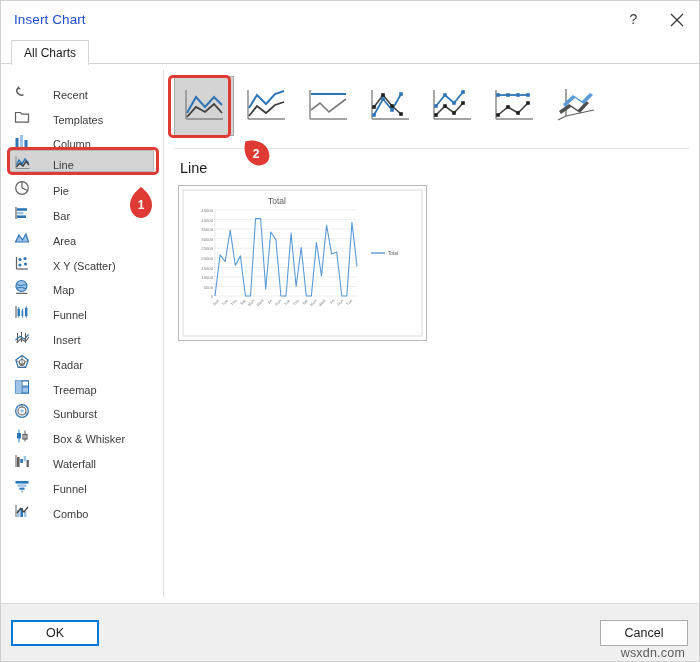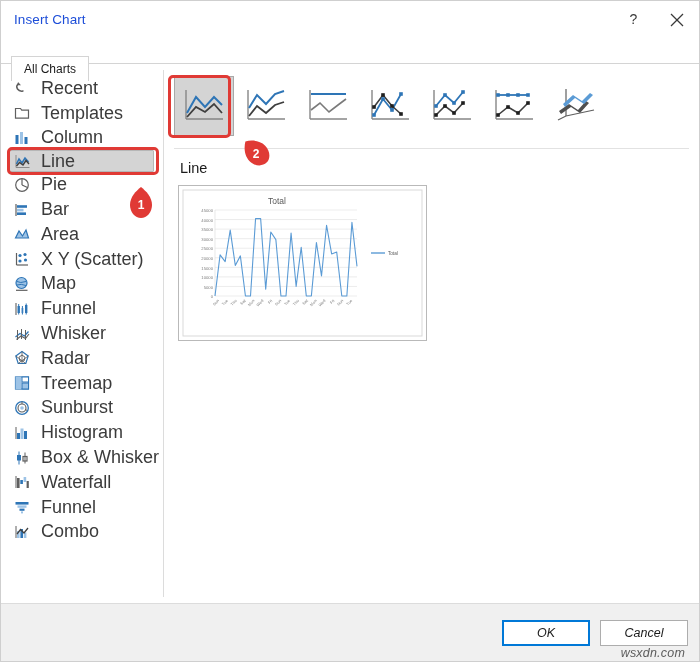--- a/index.html
+++ b/index.html
@@ -71,21 +71,21 @@
   .tabstrip:after {
     content: "";
     position: absolute;
     left: 0; right: 0; bottom: 0;
     height: 1px;
     background: #d4d4d4;
   }
   .tab {
     position: absolute;
     left: 10px;
-    top: 18px;
+    top: 2px;
     height: 25px;
     padding: 0 12px;
     display: flex;
     align-items: center;
     font-size: 12px;
     color: #1b1b1b;
     border: 1px solid #d4d4d4;
     border-bottom: none;
     background: #ffffff;
     z-index: 2;
@@ -112,26 +112,27 @@
   .sidebar:after {
     content: "";
     position: absolute;
     top: 6px; bottom: 6px; right: 0;
     width: 1px;
     background: #dcdcdc;
   }
   .side-item {
     height: 24.8px;
     display: flex;
-    align-items: center;
+    align-items: flex-end;
     padding-left: 12px;
     box-sizing: border-box;
     position: relative;
-    font-size: 18px;
+    font-size: 11px;
     color: #3b3b3b;
+    gap: 12px;
   }
   .side-item.selected {
     background: #d4d4d4;
     border: 1px solid #b6b6b6;
     margin: 0 10px 0 8px;
     padding-left: 3px;
     border-radius: 1px;
     height: 22px;
   }
   .side-ico {
@@ -201,25 +202,24 @@
   .preview-box svg { display:block; }
 
   
   .footer {
     flex: 0 0 58px;
     height: 58px;
     background: #f0f0f0;
     border-top: 1px solid #dcdcdc;
     display: flex;
     align-items: center;
-    justify-content: flex-end;
+    justify-content: space-between;
     padding-right: 11px;
     box-sizing: border-box;
     position: relative;
-    font-style: italic;
   }
   .btn {
     width: 88px;
     height: 26px;
     font-size: 12.5px;
     font-family: "Liberation Sans", sans-serif;
     background: #ffffff;
     border: 1px solid #adadad;
     color: #1b1b1b;
     display: flex;
@@ -419,21 +419,21 @@
       <div class="side-item">
         <span class="side-ico">
           <svg width="16" height="16" viewBox="0 0 16 16">
             <path d="M1.5 11 L6 7.5 L10.5 10 L14.5 5.5" fill="none" stroke="#2e75b6" stroke-width="1.3"></path>
             <path d="M2.5 13.5 L7 10 L11.5 12.5 L15 8" fill="none" stroke="#5f5f5f" stroke-width="1.1"></path>
             <line x1="3.5" y1="4" x2="3.5" y2="14" stroke="#5f5f5f" stroke-width="1"></line>
             <line x1="7.5" y1="3" x2="7.5" y2="13" stroke="#5f5f5f" stroke-width="1"></line>
             <line x1="11.5" y1="4" x2="11.5" y2="14" stroke="#5f5f5f" stroke-width="1"></line>
           </svg>
         </span>
-        <span class="side-label">Whisker</span>
+        <span class="side-label">Insert</span>
       </div>
 
       <div class="side-item">
         <span class="side-ico">
           <svg width="16" height="16" viewBox="0 0 16 16">
             <polygon points="8,1.5 14.2,6 11.8,13.5 4.2,13.5 1.8,6" fill="none" stroke="#2e75b6" stroke-width="1.2"></polygon>
             <polygon points="8,5 11,7.2 10,11 6,11 5,7.2" fill="none" stroke="#5f5f5f" stroke-width="1"></polygon>
             <line x1="8" y1="1.5" x2="8" y2="13.5" stroke="#5f5f5f" stroke-width=".8"></line>
             <line x1="1.8" y1="6" x2="11.8" y2="13.5" stroke="#5f5f5f" stroke-width=".8"></line>
             <line x1="14.2" y1="6" x2="4.2" y2="13.5" stroke="#5f5f5f" stroke-width=".8"></line>
@@ -460,31 +460,20 @@
             <circle cx="8" cy="8" r="6.3" fill="none" stroke="#2e75b6" stroke-width="1.3"></circle>
             <circle cx="8" cy="8" r="4" fill="none" stroke="#5f5f5f" stroke-width="1.1"></circle>
             <circle cx="8" cy="8" r="1.8" fill="#9dc3e6"></circle>
             <line x1="8" y1="1.7" x2="8" y2="4" stroke="#5f5f5f" stroke-width="1"></line>
             <line x1="13.2" y1="10.5" x2="11.2" y2="9.5" stroke="#5f5f5f" stroke-width="1"></line>
           </svg>
         </span>
         <span class="side-label">Sunburst</span>
       </div>
 
-      <div class="side-item">
-        <span class="side-ico">
-          <svg width="16" height="16" viewBox="0 0 16 16">
-            <line x1="2" y1="2" x2="2" y2="14" stroke="#5f5f5f" stroke-width="1"></line>
-            <rect x="3" y="8" width="3" height="6" fill="#2e75b6"></rect>
-            <rect x="6.5" y="3.5" width="3" height="10.5" fill="#9dc3e6"></rect>
-            <rect x="10" y="6" width="3" height="8" fill="#2e75b6"></rect>
-          </svg>
-        </span>
-        <span class="side-label">Histogram</span>
-      </div>
 
       <div class="side-item">
         <span class="side-ico">
           <svg width="16" height="16" viewBox="0 0 16 16">
             <line x1="5" y1="1.5" x2="5" y2="14.5" stroke="#2e75b6" stroke-width="1"></line>
             <rect x="3" y="5" width="4" height="5.5" fill="#2e75b6"></rect>
             <line x1="11" y1="2.5" x2="11" y2="13.5" stroke="#5f5f5f" stroke-width="1"></line>
             <rect x="9" y="6.5" width="4" height="4.5" fill="none" stroke="#5f5f5f" stroke-width="1.2"></rect>
           </svg>
         </span>

